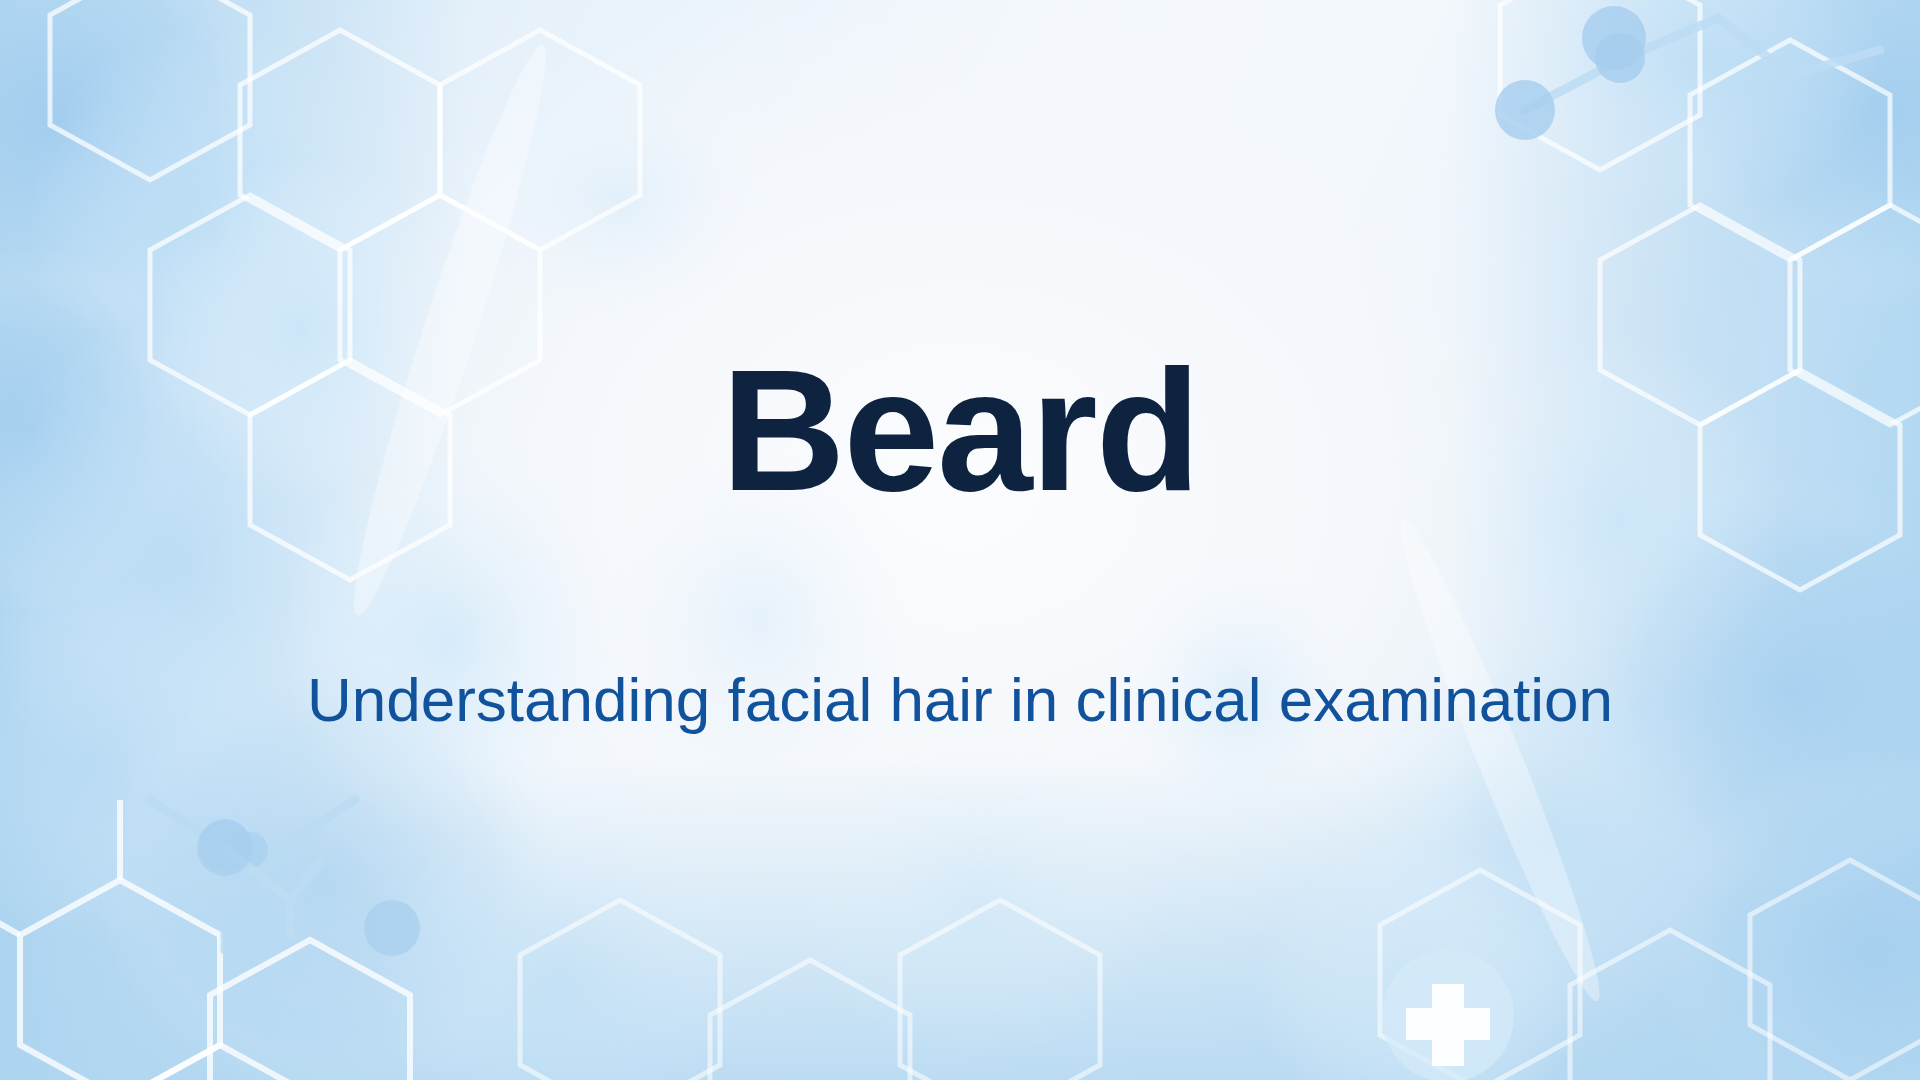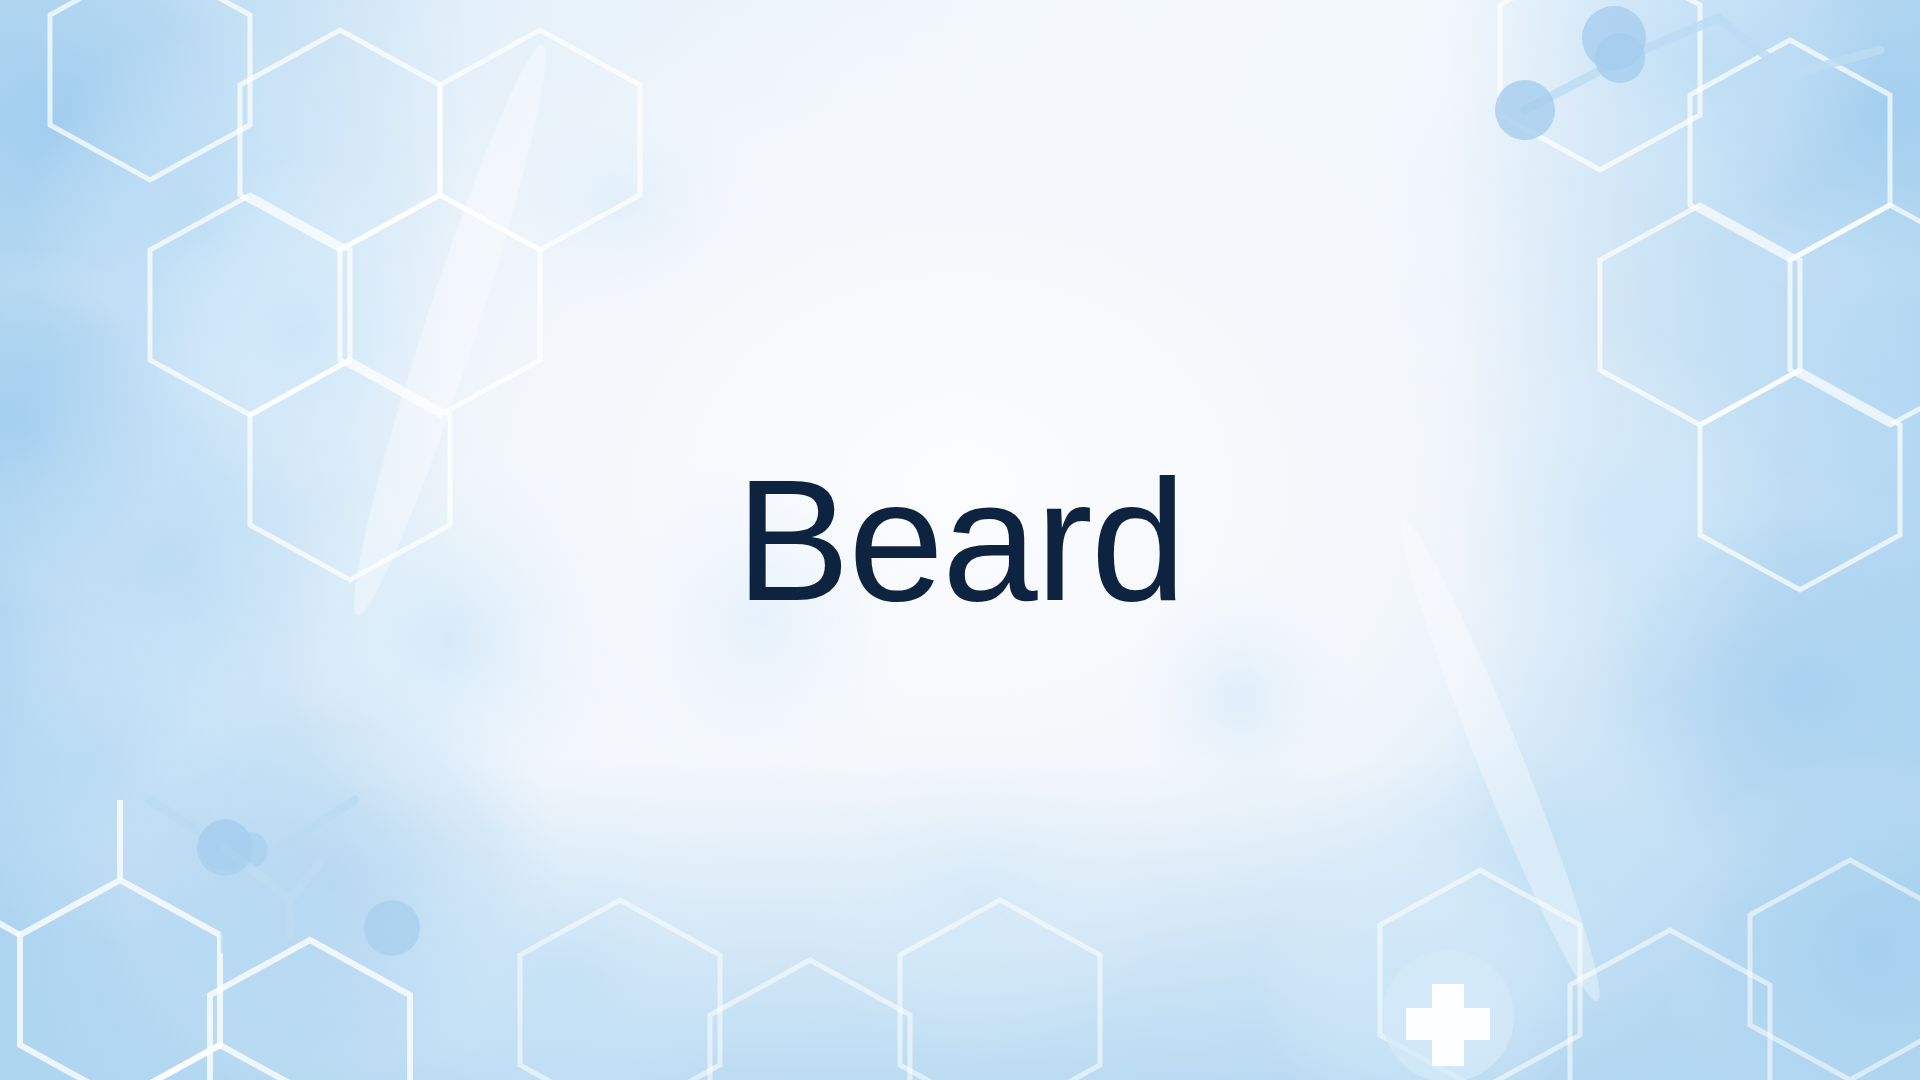--- a/index.html
+++ b/index.html
@@ -37,21 +37,21 @@
     position: absolute;
     inset: 0;
     display: flex;
     flex-direction: column;
     align-items: center;
     justify-content: center;
   }
 
   .title {
     font-size: 172px;
-    font-weight: 400;
+    font-weight: 700;
     letter-spacing: -2px;
     line-height: 1.0;
     margin: 0 0 0 0;
     text-align: right;
     white-space: nowrap;
   }
 
   .subtitle {
     font-size: 62px;
     font-weight: 300;
@@ -226,16 +226,17 @@
 
       <g opacity="0.35">
         <ellipse cx="450" cy="330" rx="26" ry="300" fill="#ffffff" transform="rotate(18 450 330)"></ellipse>
         <ellipse cx="1500" cy="760" rx="22" ry="260" fill="#ffffff" transform="rotate(-22 1500 760)"></ellipse>
       </g>
     </svg>
   </div>
 
   <div class="content">
     <h1 class="title" style="color:#0d2340">Beard</h1>
+    <p class="subtitle" style="color:#11529d">Understanding facial hair in clinical examination</p>
   </div>
 
 
 </div>
 
 </body></html>

